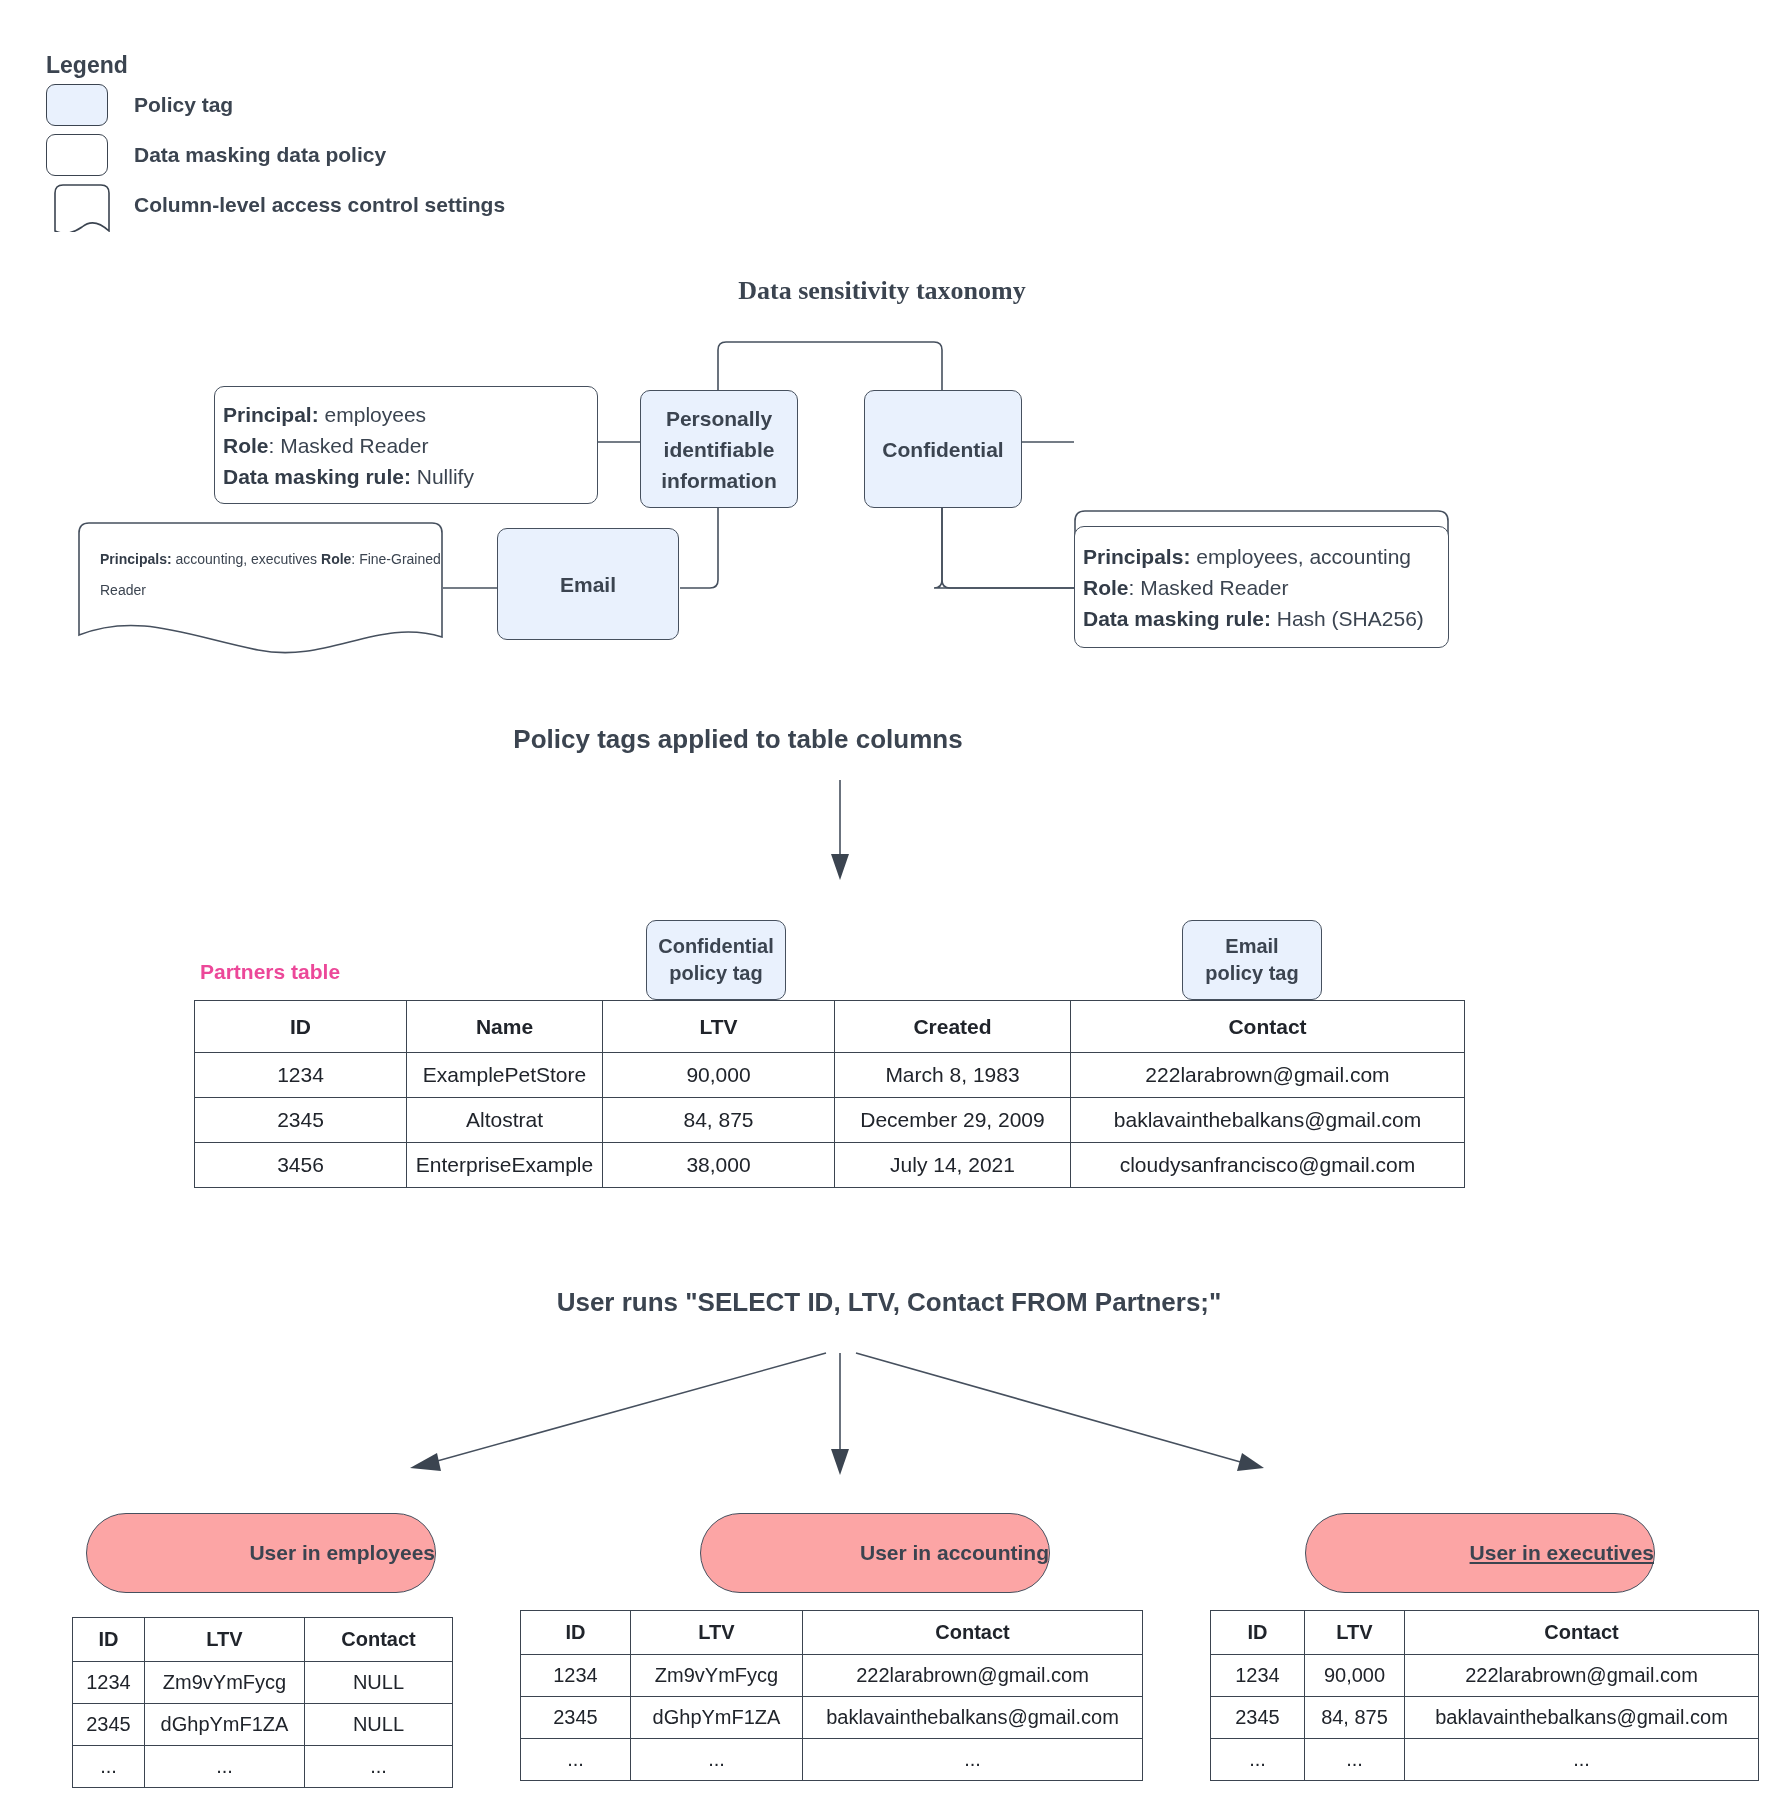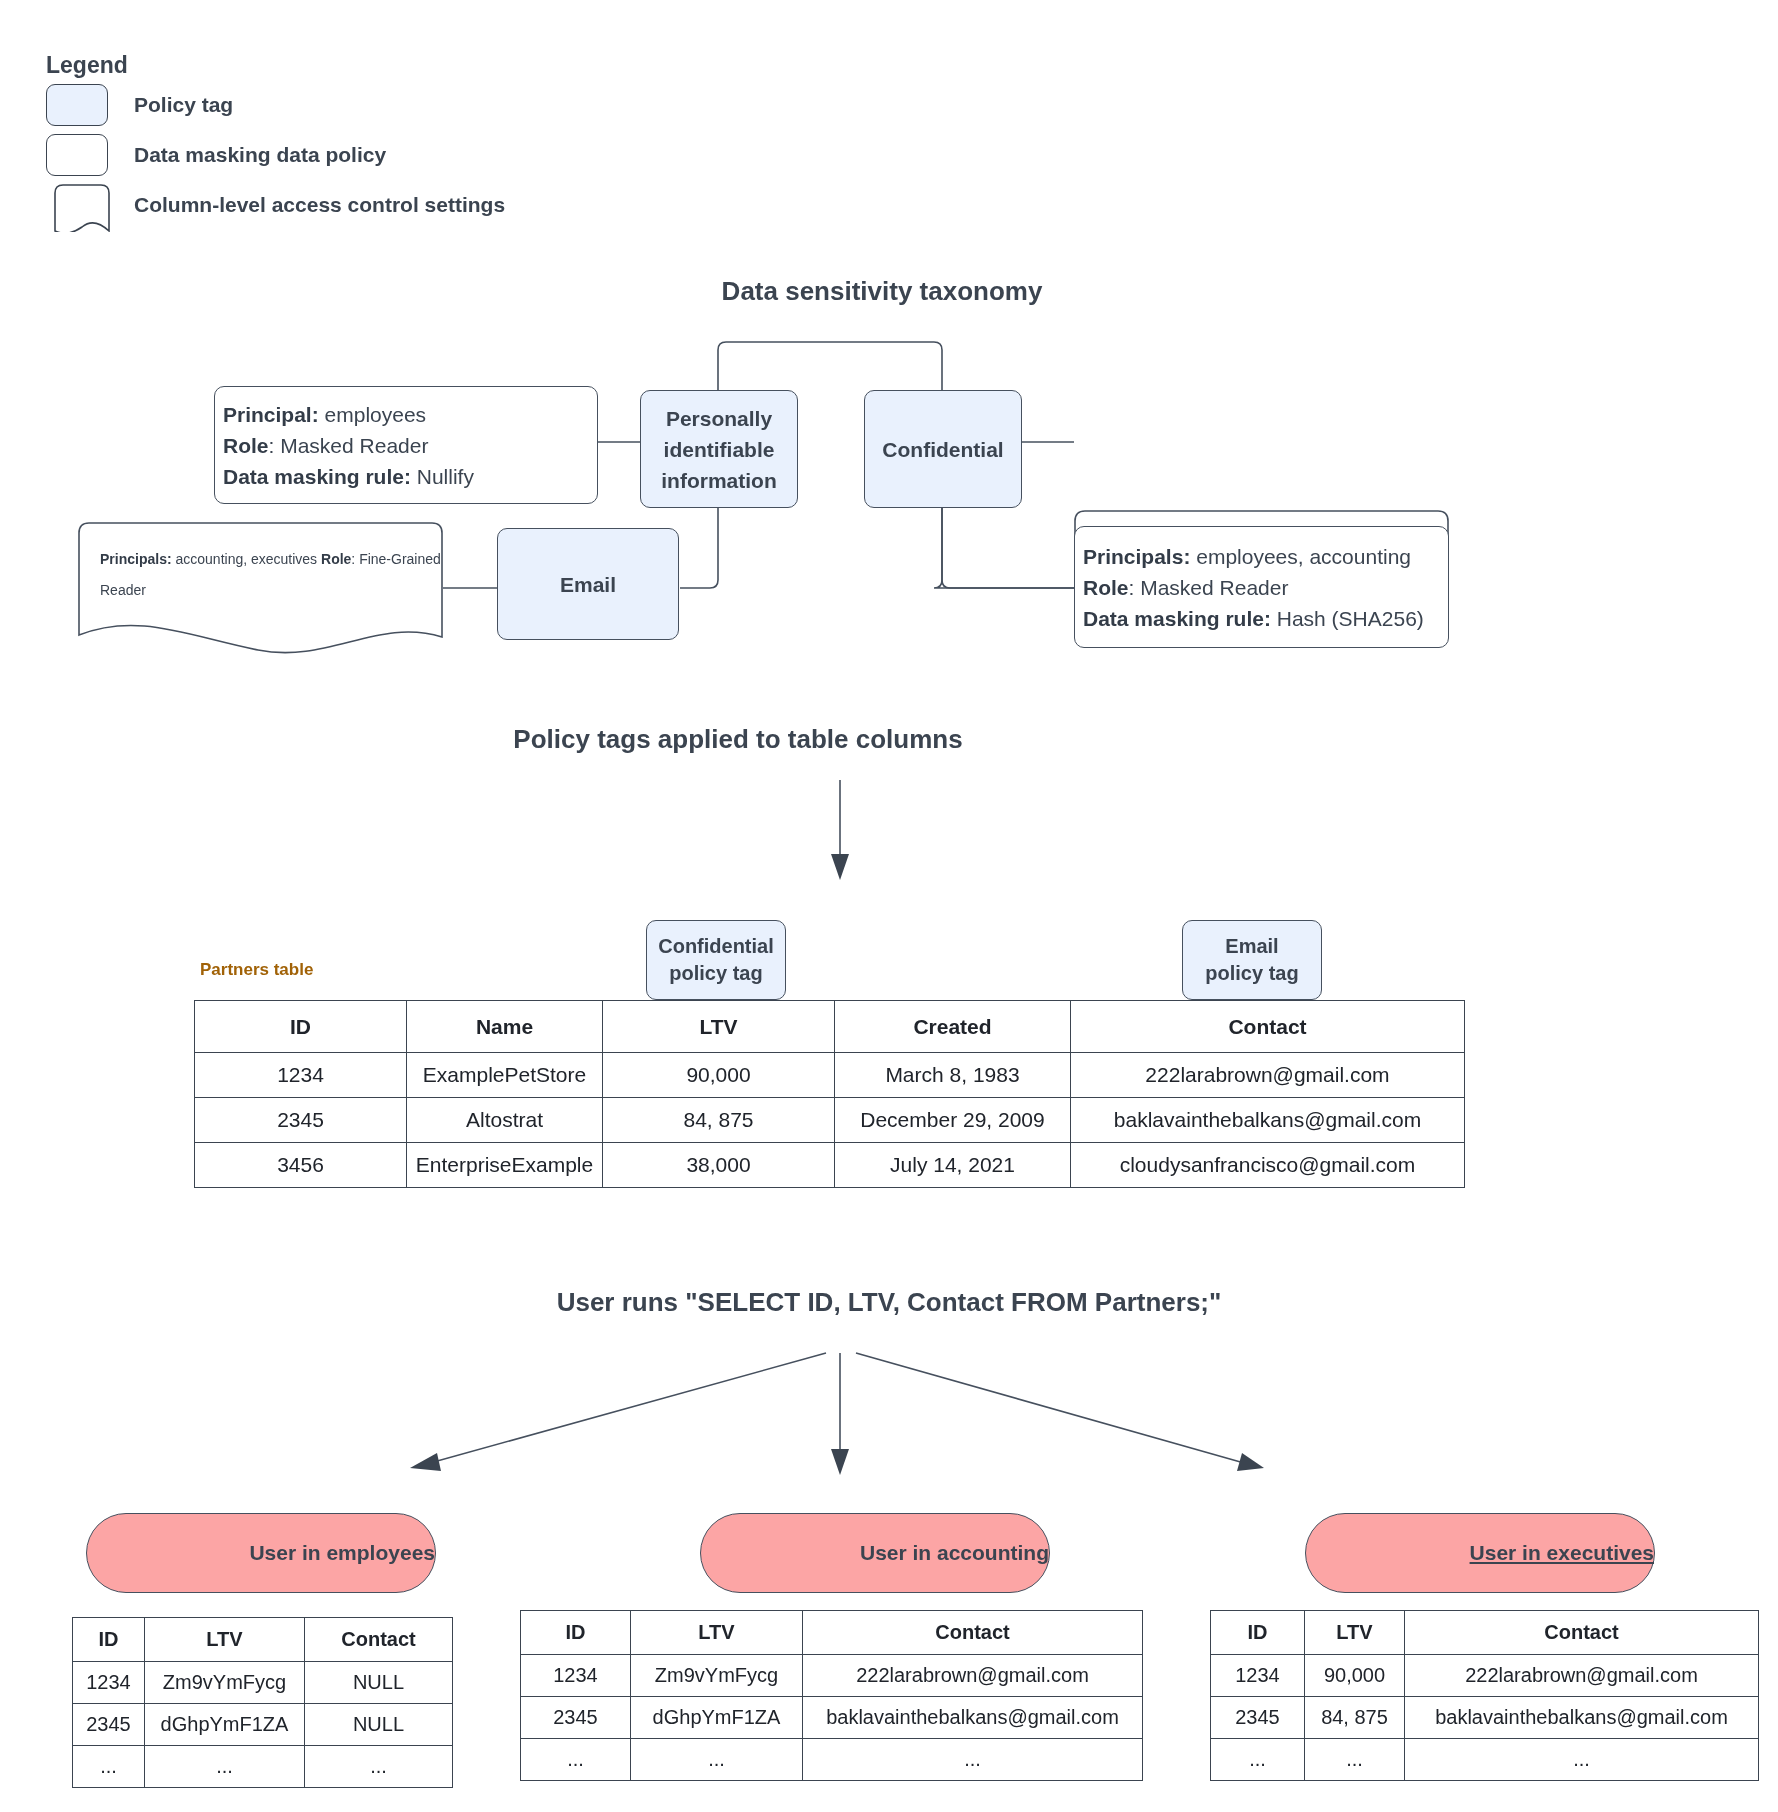--- a/index.html
+++ b/index.html
@@ -45,21 +45,21 @@
   table.tbl th, table.tbl td{
     border:1.2px solid #3b4450;text-align:center;color:#20242b;
     font-weight:normal;box-sizing:border-box;
   }
   table.tbl th{font-weight:bold;}
   #partners-table th{height:52px;font-size:21px;}
   #partners-table td{height:45px;font-size:21px;}
   .res-tbl th{height:44px;font-size:20px;}
   .res-tbl td{height:42px;font-size:20px;}
 
-  .tblcaption{font-size:17px;font-weight:bold;color:#a16207;white-space:nowrap;}
+  .tblcaption{font-size:21px;font-weight:bold;color:#ec4899;white-space:nowrap;}
   .coltag{
     box-sizing:border-box;border:1.6px solid #46505e;border-radius:10px;background:#e9f1fd;
     display:flex;align-items:center;justify-content:center;text-align:center;
     font-size:20px;line-height:27px;font-weight:bold;color:#3b4450;
   }
   .pill{
     box-sizing:border-box;border:1.5px solid #46505e;border-radius:999px;background:#fca5a5;
     display:flex;align-items:center;justify-content:flex-end;
     font-size:21px;font-weight:bold;color:#3b4450;white-space:nowrap;
   }
@@ -84,21 +84,21 @@
   <div class="lg-row">
     <div class="lg-sw wavy">
       <svg width="64" height="48" viewBox="0 0 64 48">
         <path d="M9,47 L9,9 Q9,1 17,1 L55,1 Q63,1 63,9 L63,47 Q48,33 36,43 Q22,53 9,47 Z" fill="#ffffff" stroke="#3b4450" stroke-width="1.6"></path>
       </svg>
     </div>
     <div class="lg-label">Column-level access control settings</div>
   </div>
 </div>
 
-<div class="abs sec-title" style="left:0;top:276px;width:1764px;">Data sensitivity taxonomy</div>
+<div class="abs sec-title" style="left:0;top:276px;width:1764px;font-family:Liberation Serif, serif;">Data sensitivity taxonomy</div>
 
 <svg class="abs" style="left:0;top:330px;" width="1778" height="320">
 
   <path class="conn" d="M718,60 L718,20 Q718,12 726,12 L934,12 Q942,12 942,20 L942,60" stroke="#46505e" stroke-width="1.6" fill="none"></path>
 
   <path class="conn" d="M640,112 L598,112" stroke="#46505e" stroke-width="1.6" fill="none"></path>
 
   <path class="conn" d="M718,170 L718,250 Q718,258 710,258 L680,258" stroke="#46505e" stroke-width="1.6" fill="none"></path>
 
   <path class="conn" d="M497,258 L443,258" stroke="#46505e" stroke-width="1.6" fill="none"></path>

